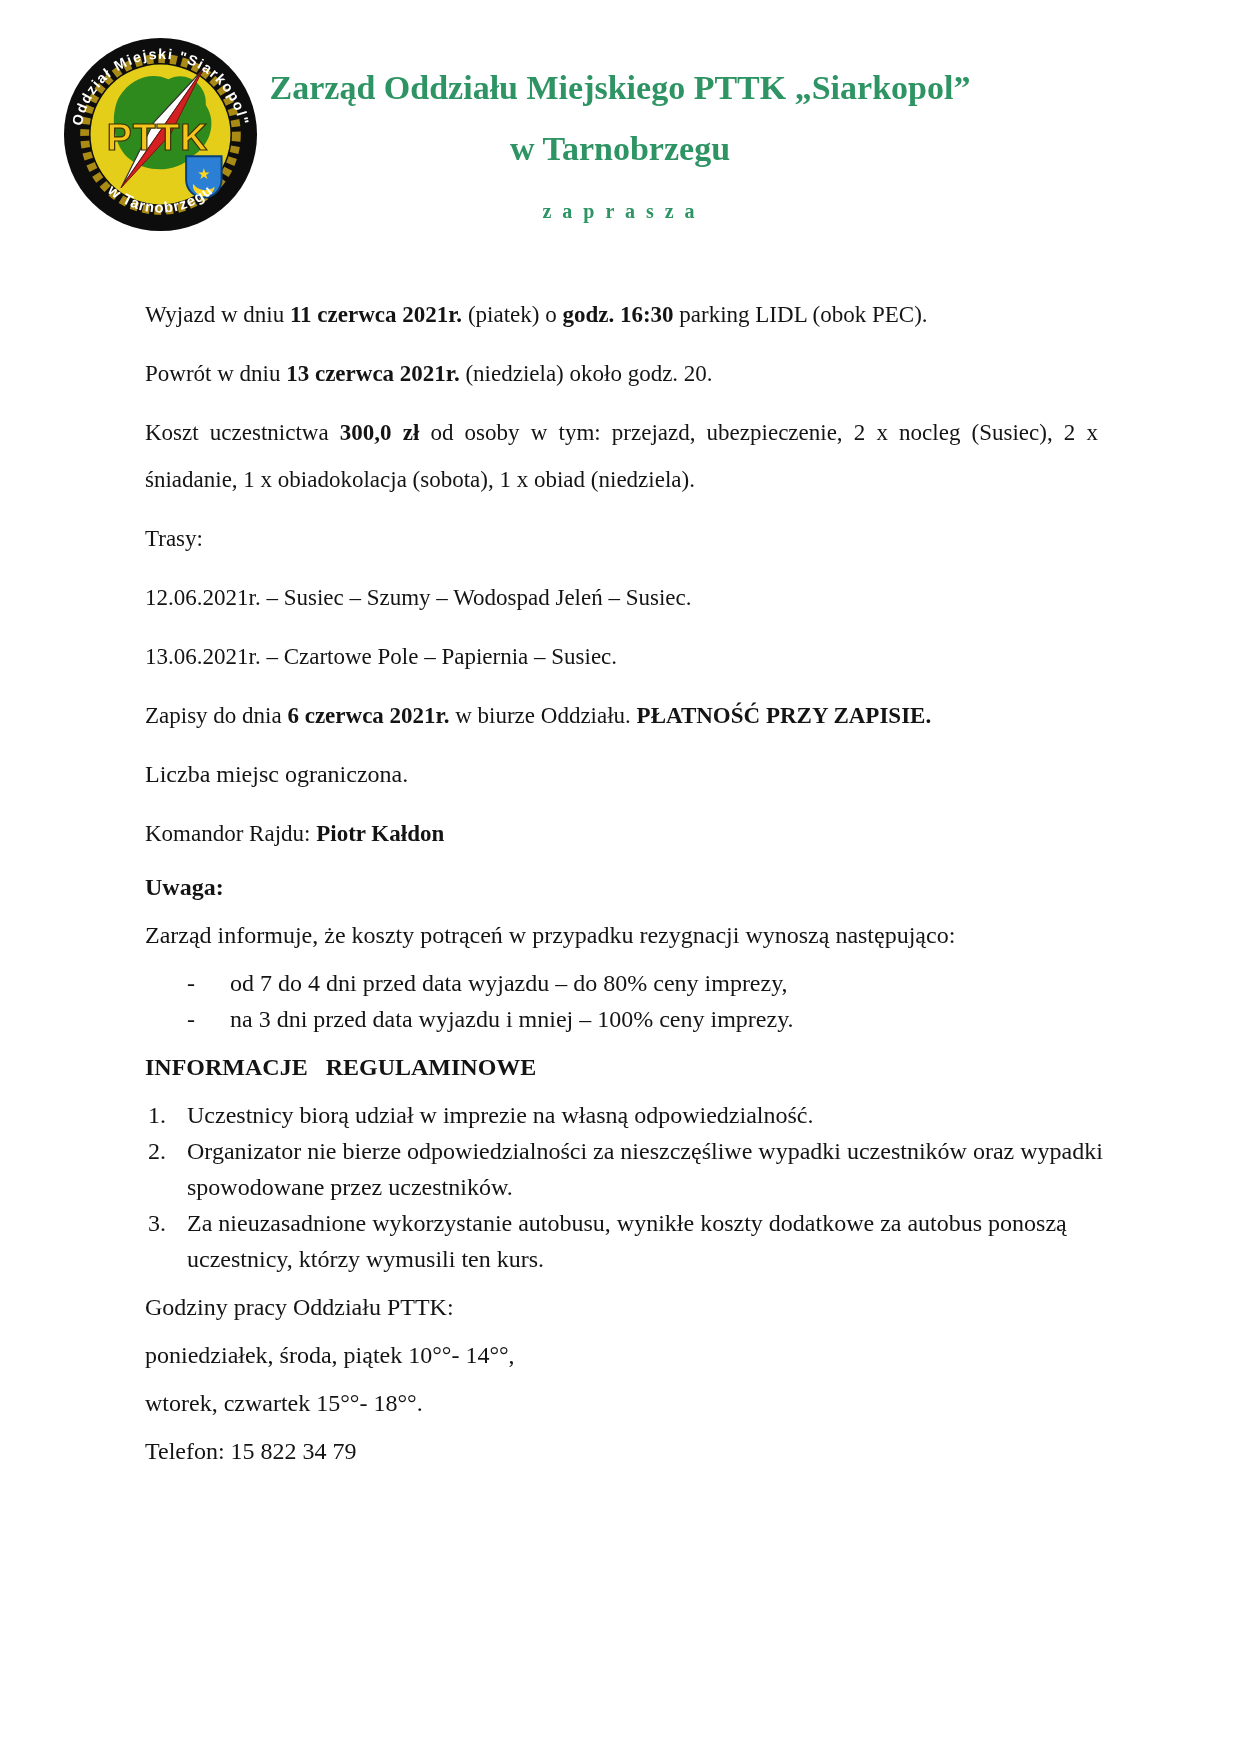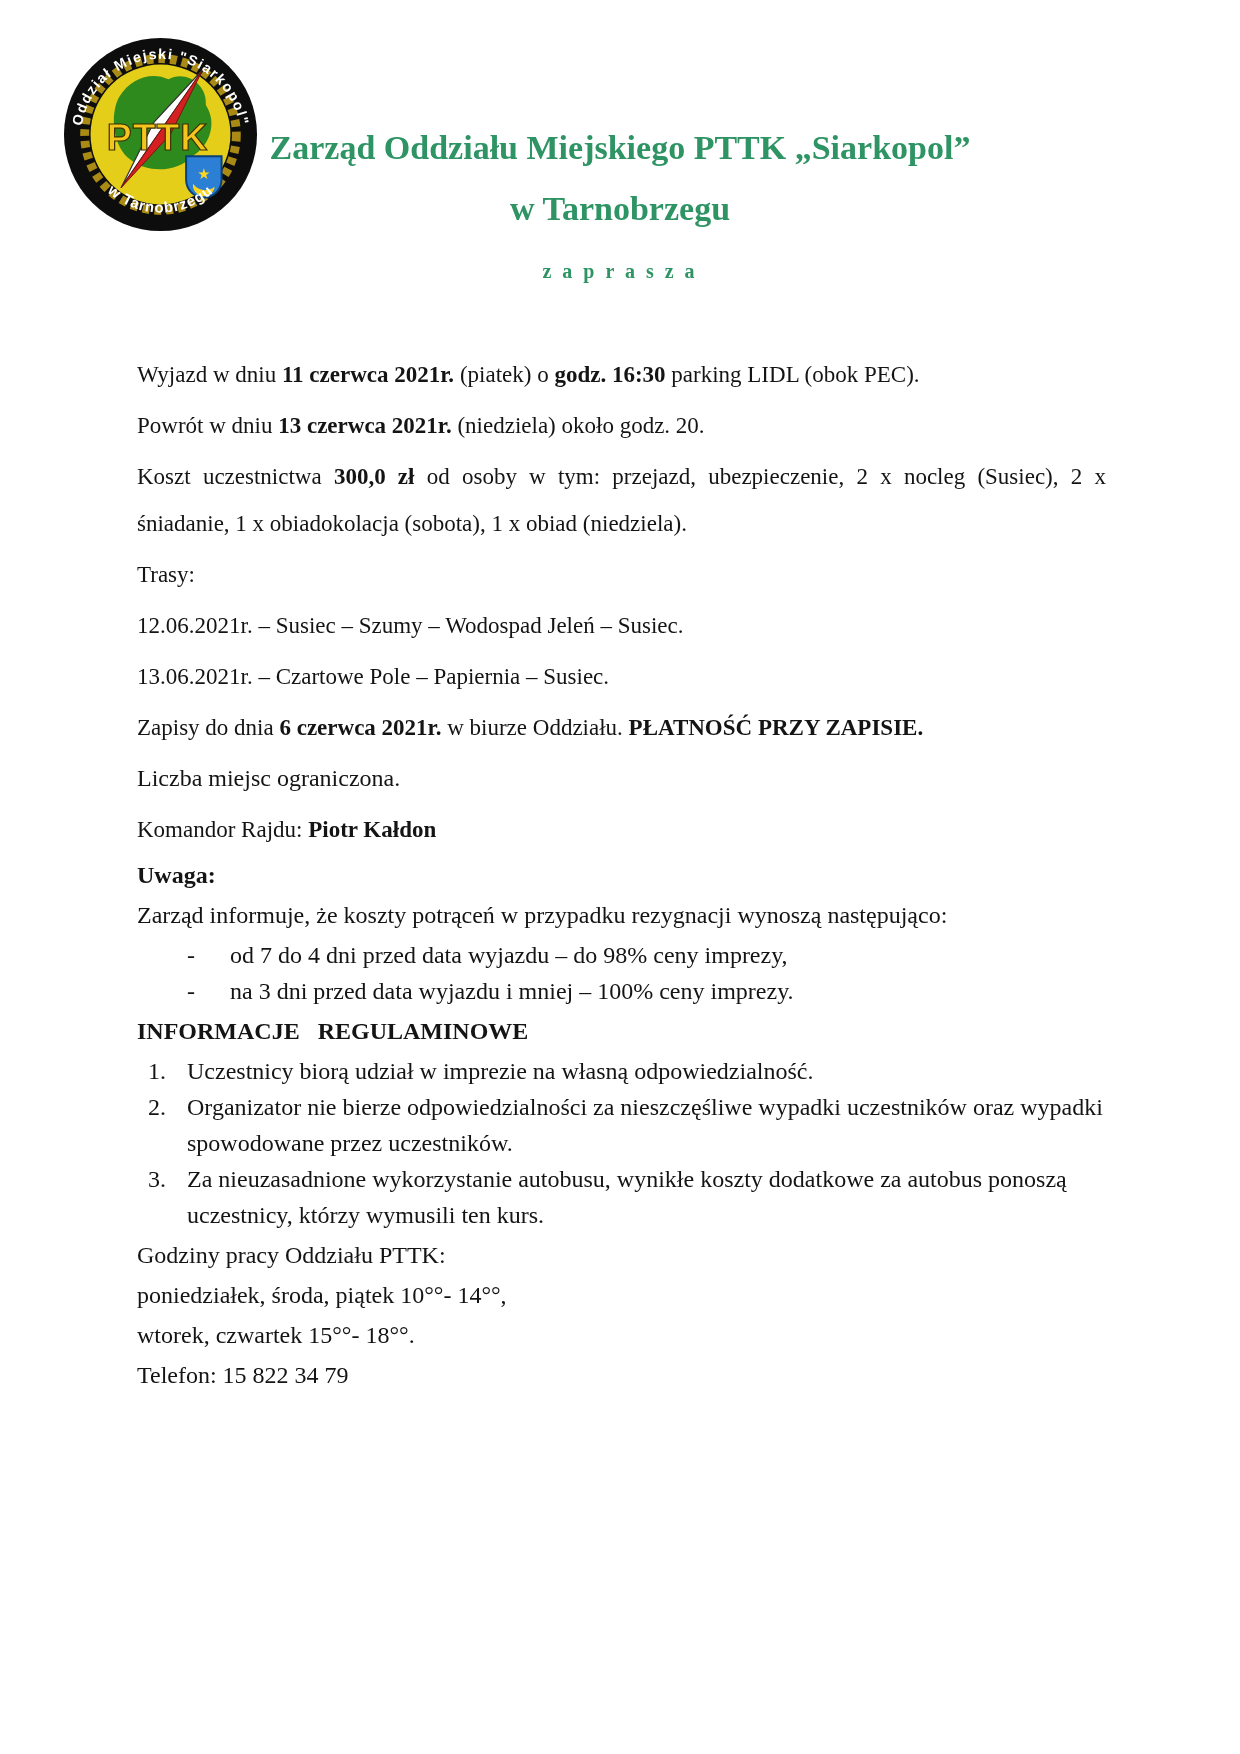--- a/index.html
+++ b/index.html
@@ -2,27 +2,27 @@
 <html lang="pl"><head>
 <meta charset="utf-8">
 <style>
   html,body{margin:0;padding:0;background:#ffffff;}
   .page{
     width:1240px;height:1754px;position:relative;overflow:hidden;
     background:#ffffff;color:#141414;
     font-family:"Liberation Serif", serif;
   }
   .logo{position:absolute;left:62px;top:36px;width:197px;height:197px;}
-  .heading-block{padding-top:100px;text-align:center;margin-top:28px;}
+  .heading-block{padding-top:68px;text-align:center;}
   .h1{font-size:34px;font-weight:bold;margin:0;line-height:40px;}
   .h2{font-size:34px;font-weight:bold;margin:21px 0 0;line-height:40px;}
   .h3{font-size:20px;font-weight:bold;margin:24px 0 0;line-height:36px;letter-spacing:3px;}
   .doc-title{font-size:27px;font-weight:bold;color:#0d0d0d;margin:30px 0 0;line-height:32px;white-space:pre-wrap;text-align:center;}
   .content{margin:62px 130px 0 133px;font-size:23px;line-height:47px;}
-  .content p{margin:4px;}
+  .content p{margin:12px;}
   .just{text-align:justify;}
   .mt-zapisy{margin-top:18px;}
   .liczba{margin-top:20px;font-size:24px;font-weight:normal;}
   .komandor{margin-top:12px;}
   .small{font-size:24px;line-height:36px;}
   .uwaga-h{margin-top:24px;font-weight:bold;}
   .note-row{display:flex;}
   .note-row .marker{margin-left:54px;width:43px;flex:none;}
   .reg-row{display:flex;}
   .reg-row .marker{margin-left:15px;width:39px;flex:none;}
@@ -72,21 +72,21 @@
     <p>13.06.2021r. – Czartowe Pole – Papiernia – Susiec.</p>
     <p class="mt-zapisy"><span>Zapisy do dnia </span><b>6 czerwca 2021r.</b><span> w biurze Oddziału. </span><b>PŁATNOŚĆ PRZY ZAPISIE.</b></p>
     <p class="liczba">Liczba miejsc ograniczona.</p>
     <p class="komandor"><span>Komandor Rajdu: </span><b>Piotr Kałdon</b></p>
 
     <div class="small">
       <p class="uwaga-h">Uwaga:</p>
       <p>Zarząd informuje, że koszty potrąceń w przypadku rezygnacji wynoszą następująco:</p>
       <div class="note-row">
         <span class="marker">-</span>
-        <span class="row-text">od 7 do 4 dni przed data wyjazdu – do 98% ceny imprezy,</span>
+        <span class="row-text">od 7 do 4 dni przed data wyjazdu – do 80% ceny imprezy,</span>
       </div>
       <div class="note-row">
         <span class="marker">-</span>
         <span class="row-text">na 3 dni przed data wyjazdu i mniej – 100% ceny imprezy.</span>
       </div>
 
       <p class="reg-h">INFORMACJE   REGULAMINOWE</p>
       <div class="reg-row">
         <span class="marker">1.</span>
         <span class="row-text">Uczestnicy biorą udział w imprezie na własną odpowiedzialność.</span>

